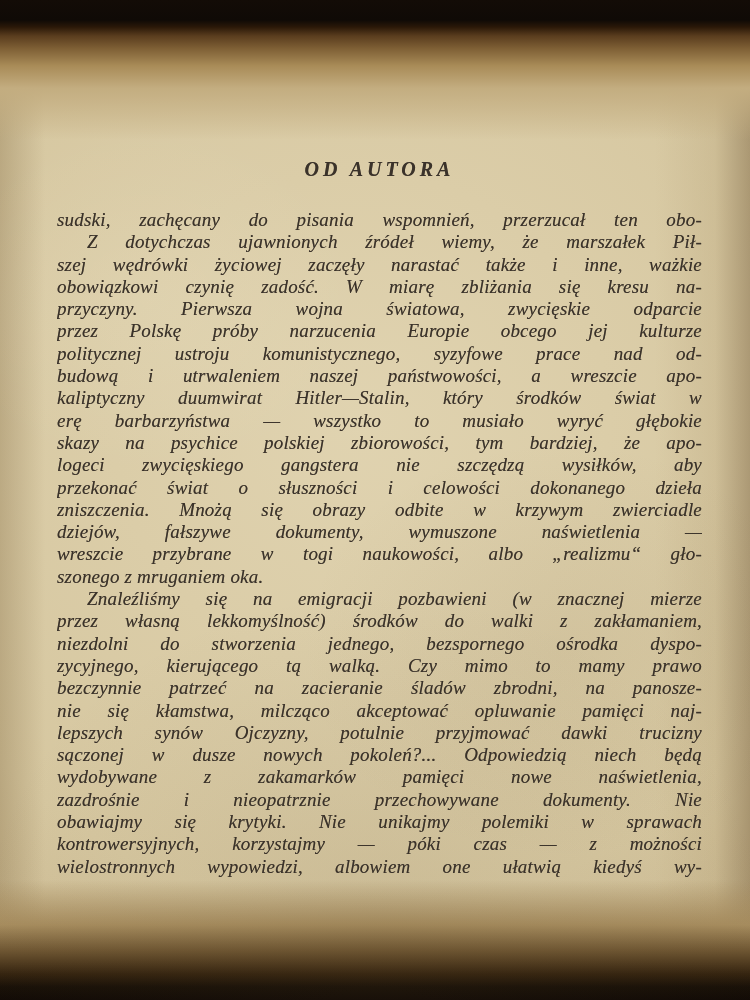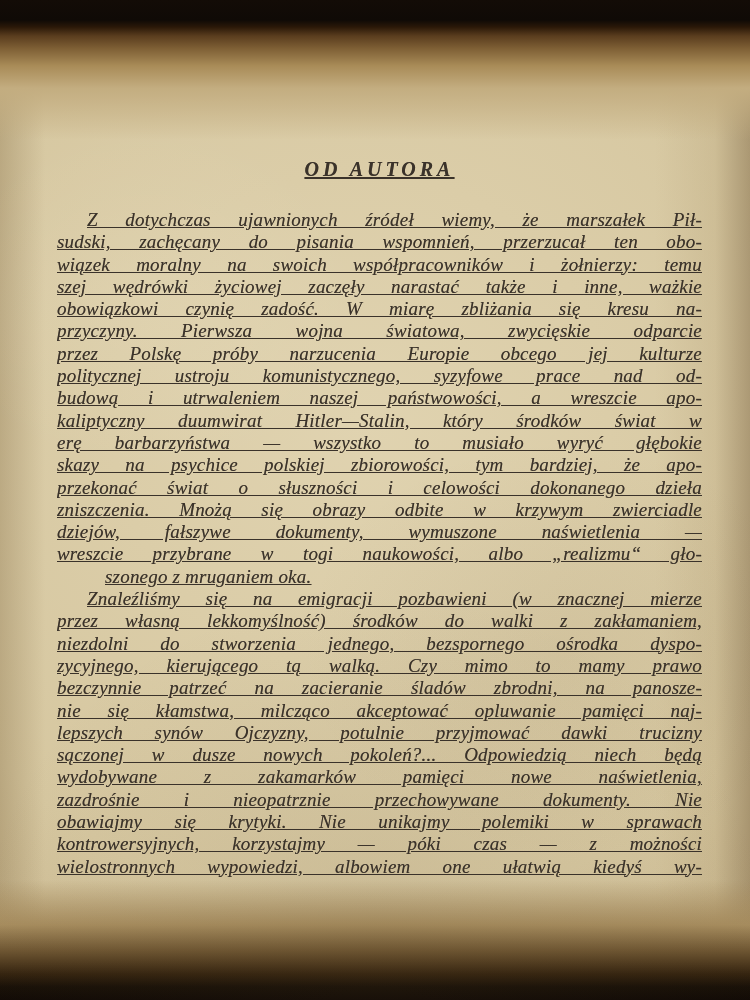--- a/index.html
+++ b/index.html
@@ -42,21 +42,20 @@
       radial-gradient(ellipse 50% 30% at 75% 65%, rgba(110,85,50,0.08), rgba(110,85,50,0) 70%),
       radial-gradient(ellipse 90% 60% at 50% 95%, rgba(90,70,40,0.10), rgba(90,70,40,0) 60%);
   }
 
   .page-content {
     position: absolute;
     left: 57px;
     right: 48px;
     top: 158px;
     color: var(--ink, #3a322a);
-    text-decoration: underline;
   }
 
   .title {
     margin: 0 0 28px 0;
     text-align: center;
     font-style: italic;
     font-weight: bold;
     font-size: 20px;
     letter-spacing: 4px;
     color: var(--ink, #3a322a);
@@ -78,44 +77,43 @@
     text-align-last: justify;
     white-space: normal;
     overflow: hidden;
     height: 22.3px;
   }
   .line.indent {
     padding-left: 30px;
   }
   .line.no-justify {
     text-align-last: left;
-    margin-left: 48px;
   }
 </style>
 </head>
 <body>
 
 <div class="photo">
   <div class="texture"></div>
   <div class="page-content">
     <h1 class="title">OD AUTORA</h1>
     <div class="body-text">
         <div class="paragraph">
+          <div class="line">sudski, zachęcany do pisania wspomnień, przerzucał ten obo-</div>
           <div class="line indent">Z dotychczas ujawnionych źródeł wiemy, że marszałek Pił-</div>
-          <div class="line">sudski, zachęcany do pisania wspomnień, przerzucał ten obo-</div>
-          <div class="line">wiązek moralny na swoich współpracowników i żołnierzy: temu</div>
           <div class="line">szej wędrówki życiowej zaczęły narastać także i inne, ważkie</div>
           <div class="line">obowiązkowi czynię zadość. W miarę zbliżania się kresu na-</div>
           <div class="line">przyczyny. Pierwsza wojna światowa, zwycięskie odparcie</div>
           <div class="line">przez Polskę próby narzucenia Europie obcego jej kulturze</div>
           <div class="line">politycznej ustroju komunistycznego, syzyfowe prace nad od-</div>
           <div class="line">budową i utrwaleniem naszej państwowości, a wreszcie apo-</div>
           <div class="line">kaliptyczny duumwirat Hitler—Stalin, który środków świat w</div>
           <div class="line">erę barbarzyństwa — wszystko to musiało wyryć głębokie</div>
           <div class="line">skazy na psychice polskiej zbiorowości, tym bardziej, że apo-</div>
+          <div class="line">logeci zwycięskiego gangstera nie szczędzą wysiłków, aby</div>
           <div class="line">przekonać świat o słuszności i celowości dokonanego dzieła</div>
           <div class="line">zniszczenia. Mnożą się obrazy odbite w krzywym zwierciadle</div>
           <div class="line">dziejów, fałszywe dokumenty, wymuszone naświetlenia —</div>
           <div class="line">wreszcie przybrane w togi naukowości, albo „realizmu“ gło-</div>
           <div class="line no-justify">szonego z mruganiem oka.</div>
         </div>
         <div class="paragraph">
           <div class="line indent">Znaleźliśmy się na emigracji pozbawieni (w znacznej mierze</div>
           <div class="line">przez własną lekkomyślność) środków do walki z zakłamaniem,</div>
           <div class="line">niezdolni do stworzenia jednego, bezspornego ośrodka dyspo-</div>

